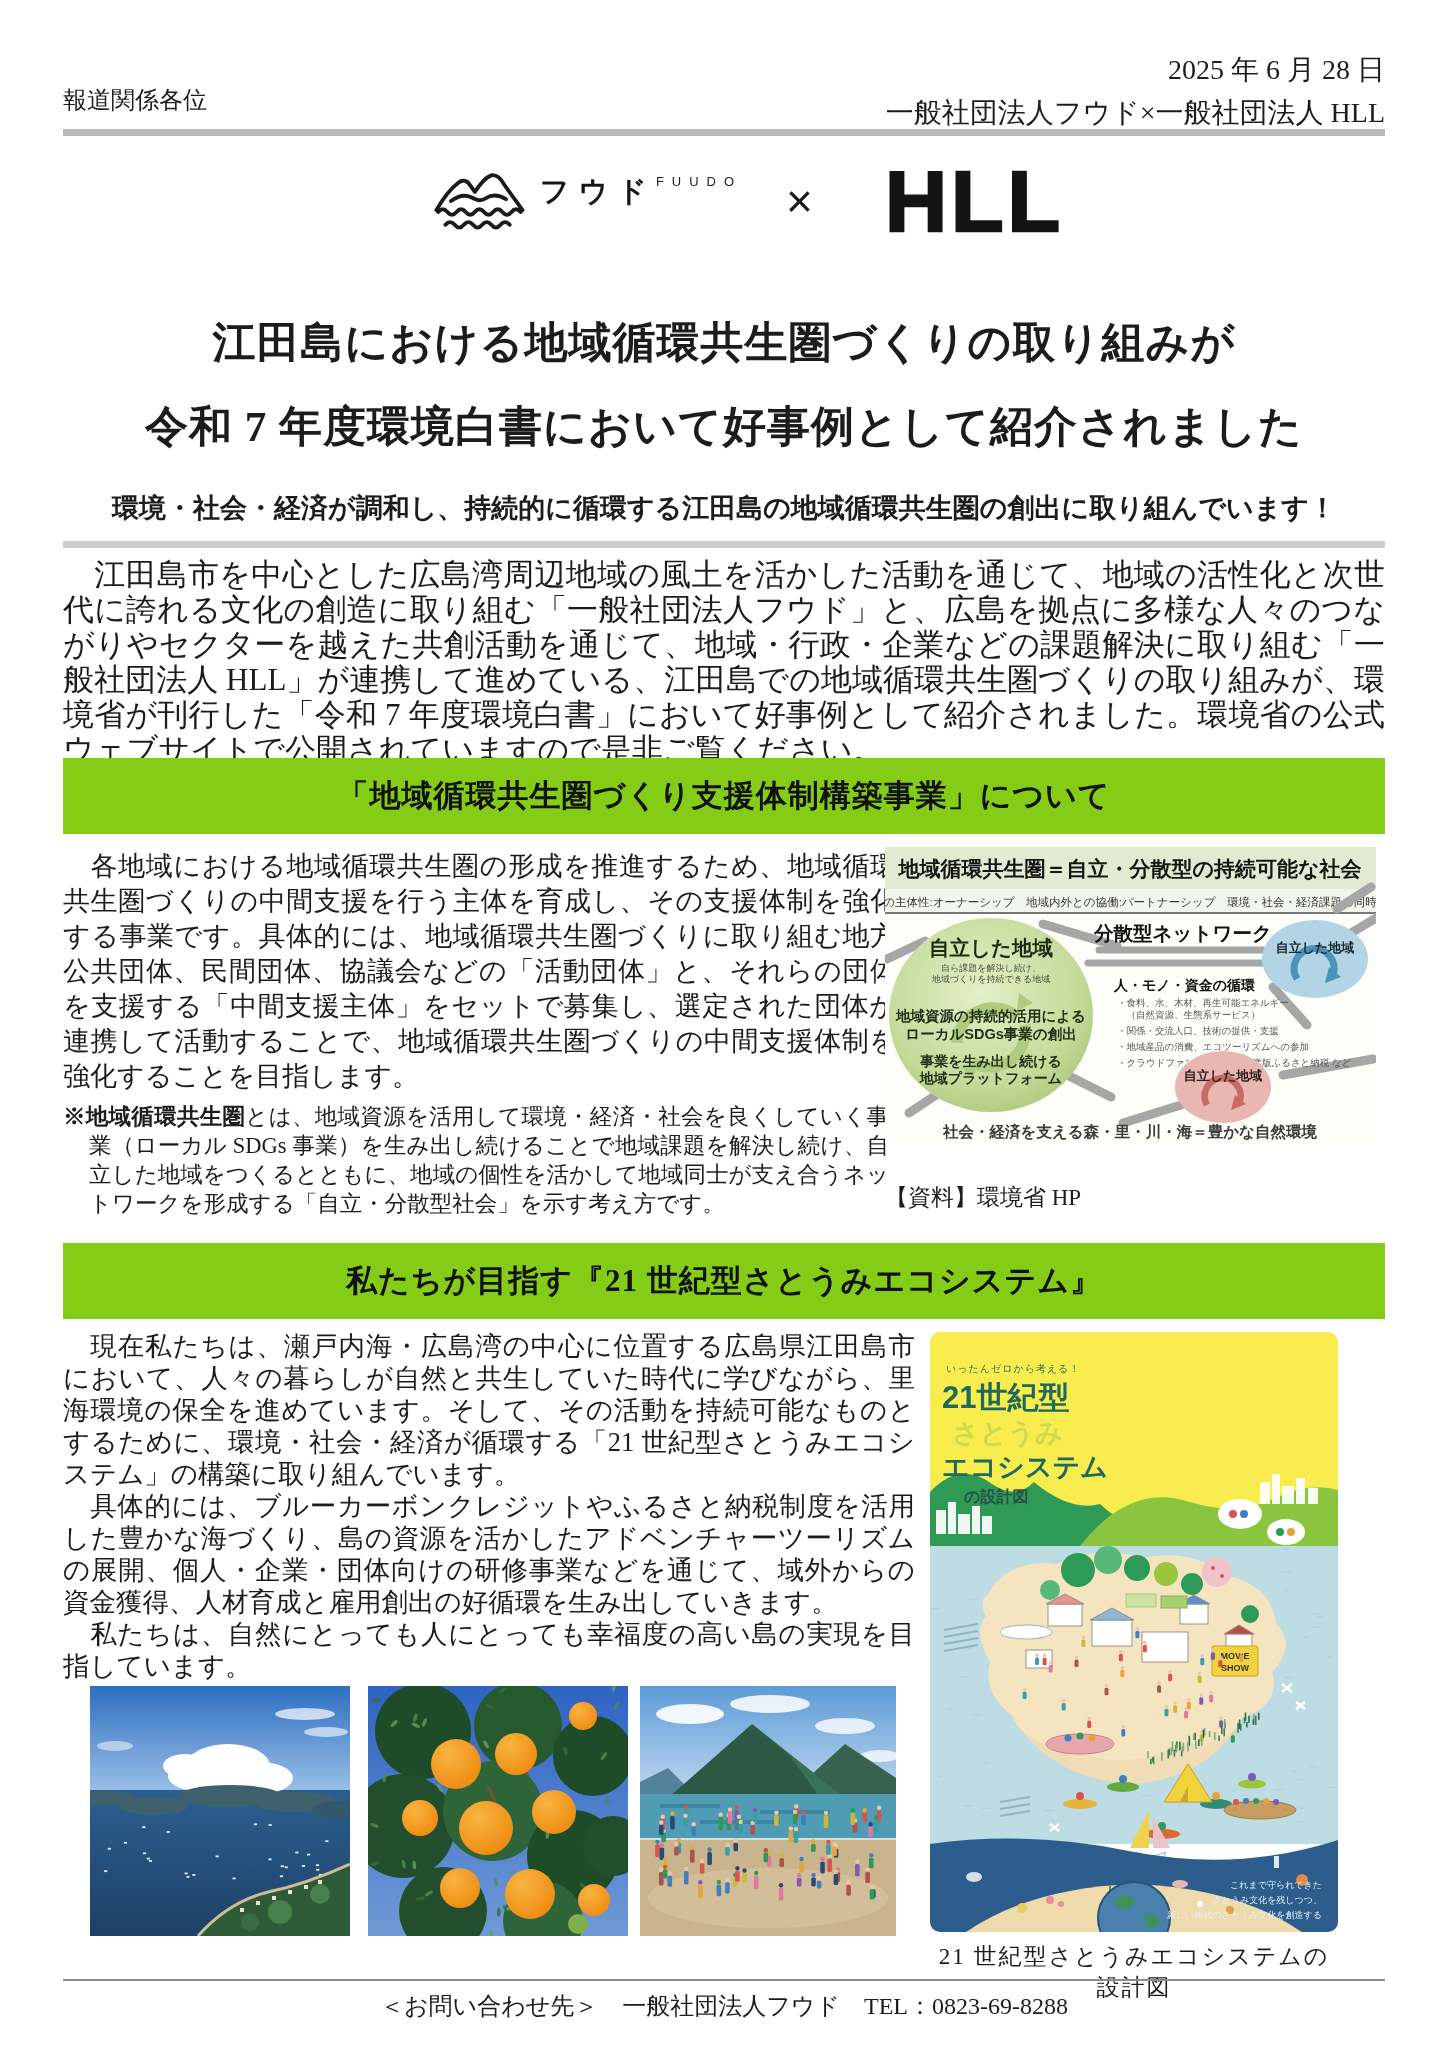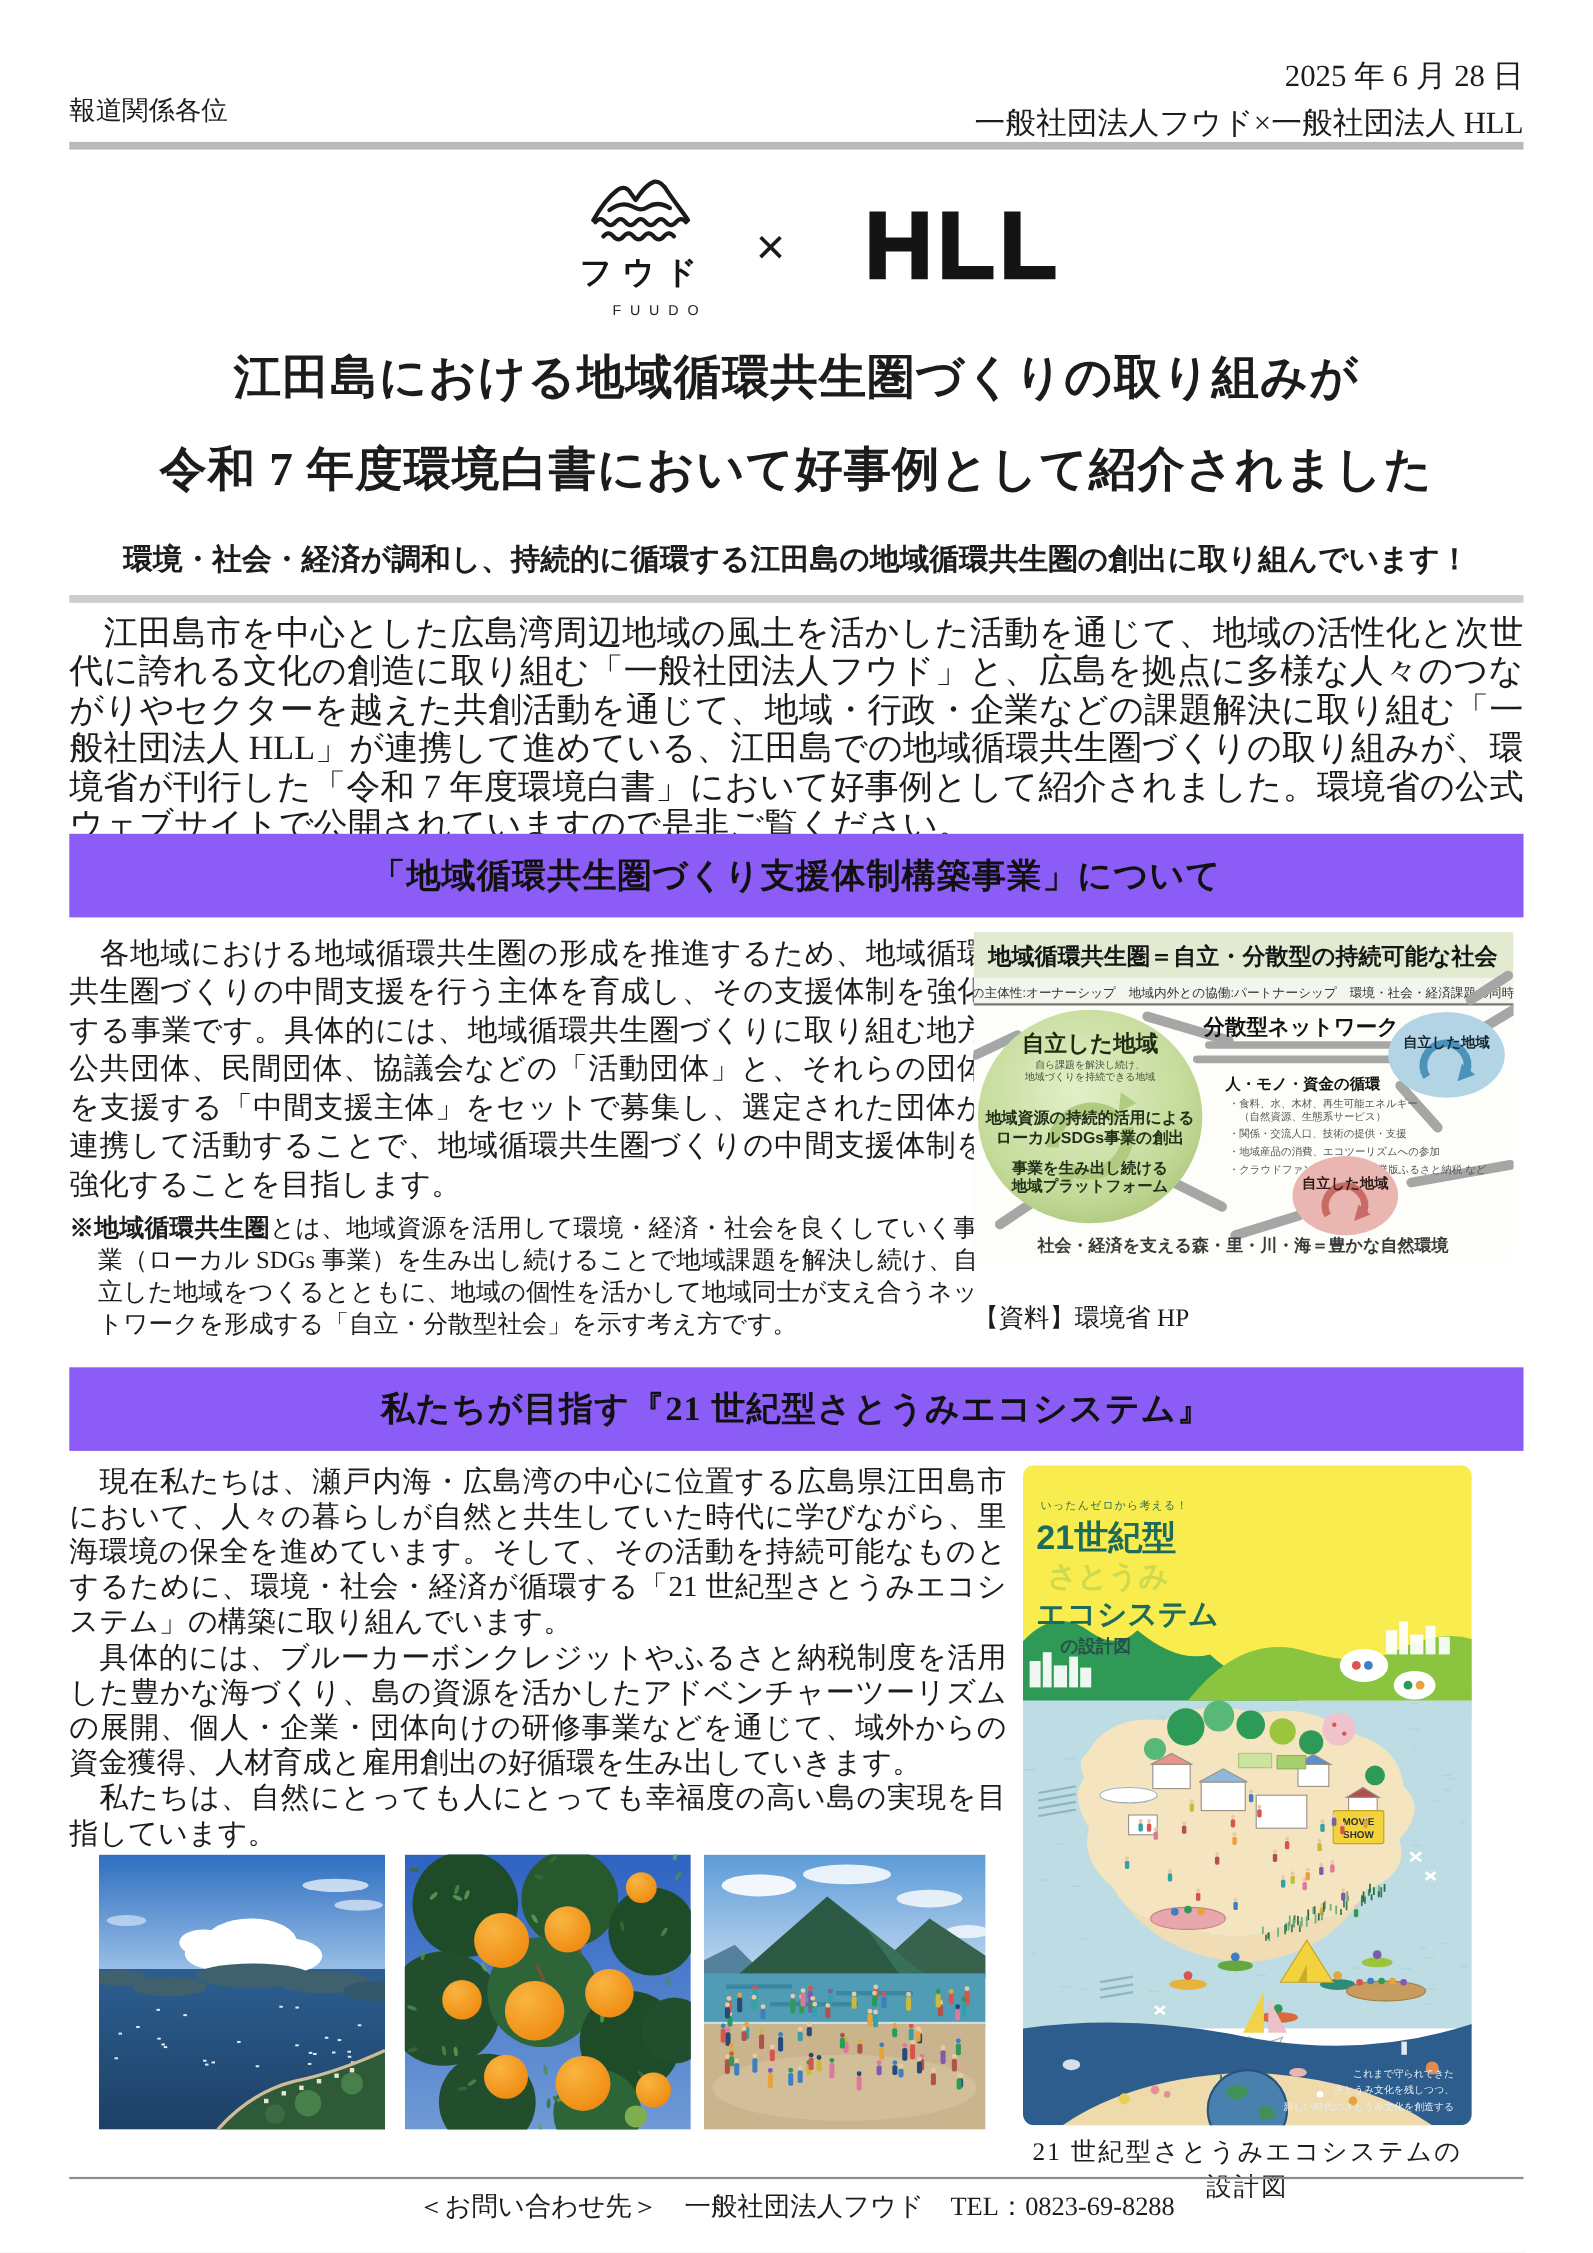--- a/index.html
+++ b/index.html
@@ -9,34 +9,34 @@
   .center{text-align:center;font-family:Liberation Serif, serif;}
   .sans{font-family:"Liberation Sans","DejaVu Sans",sans-serif;}
 
   .hdr-recipient{left:63px;top:84px;font-size:24px;}
   .hdr-meta{right:63px;top:48px;font-size:28px;line-height:1.55;text-align:right;margin-left:32px;}
   .rule{left:63px;width:1322px;background:#b9b9b9;}
   .rule-top{top:129px;height:7px;}
   .rule-sub{top:541px;height:7px;background:#cdcdcd;}
 
   .logo-row{left:0;top:158px;width:1448px;display:flex;justify-content:center;align-items:center;gap:44px;transform:translateX(22px);}
-  .fuudo{display:flex;flex-direction:column;align-items:flex-end;}
+  .fuudo{display:flex;flex-direction:row;align-items:flex-start;}
   .fuudo-name{font-size:29px;font-weight:700;letter-spacing:9px;margin-top:4px;color:#161616;}
   .fuudo-roman{font-size:13px;letter-spacing:8px;margin-top:6px;color:#222;}
   .xmark{font-size:46px;font-weight:300;color:#1a1a1a;}
   .hll{font-size:86px;font-weight:900;letter-spacing:4px;color:#141414;-webkit-text-stroke:2.5px #141414;line-height:1;margin-left:28px;}
 
   .title-line{left:0;width:1448px;font-size:43px;font-weight:700;letter-spacing:1px;}
   .title-1{top:314px;}
   .title-2{top:398px;}
   .subtitle{left:63px;top:490px;width:1322px;font-size:27px;font-weight:700;text-align:center;}
 
   .lead{left:63px;top:557px;width:1322px;font-size:31px;line-height:35px;text-align:justify;}
 
-  .sec-bar{left:63px;width:1322px;height:76px;background:#8b5cf6;display:flex;align-items:center;justify-content:center;
+  .sec-bar{left:63px;width:1322px;height:76px;background:#84cc16;display:flex;align-items:center;justify-content:center;
            font-size:31px;font-weight:700;letter-spacing:1px;color:#111;}
   .sec1-bar{top:758px;}
   .sec2-bar{top:1243px;}
 
   .sec1-body{left:63px;top:849px;width:834px;font-size:27px;line-height:35px;text-align:justify;}
   .sec1-note{left:63px;top:1102px;width:800px;font-size:22.5px;line-height:29px;text-align:justify;
              padding-left:26px;text-indent:-26px;}
   .figure-credit{left:885px;top:1182px;width:455px;text-align:left;font-size:23px;}
 
   .sec2-body{left:63px;top:1330px;width:852px;font-size:26.5px;line-height:32px;text-align:justify;}

